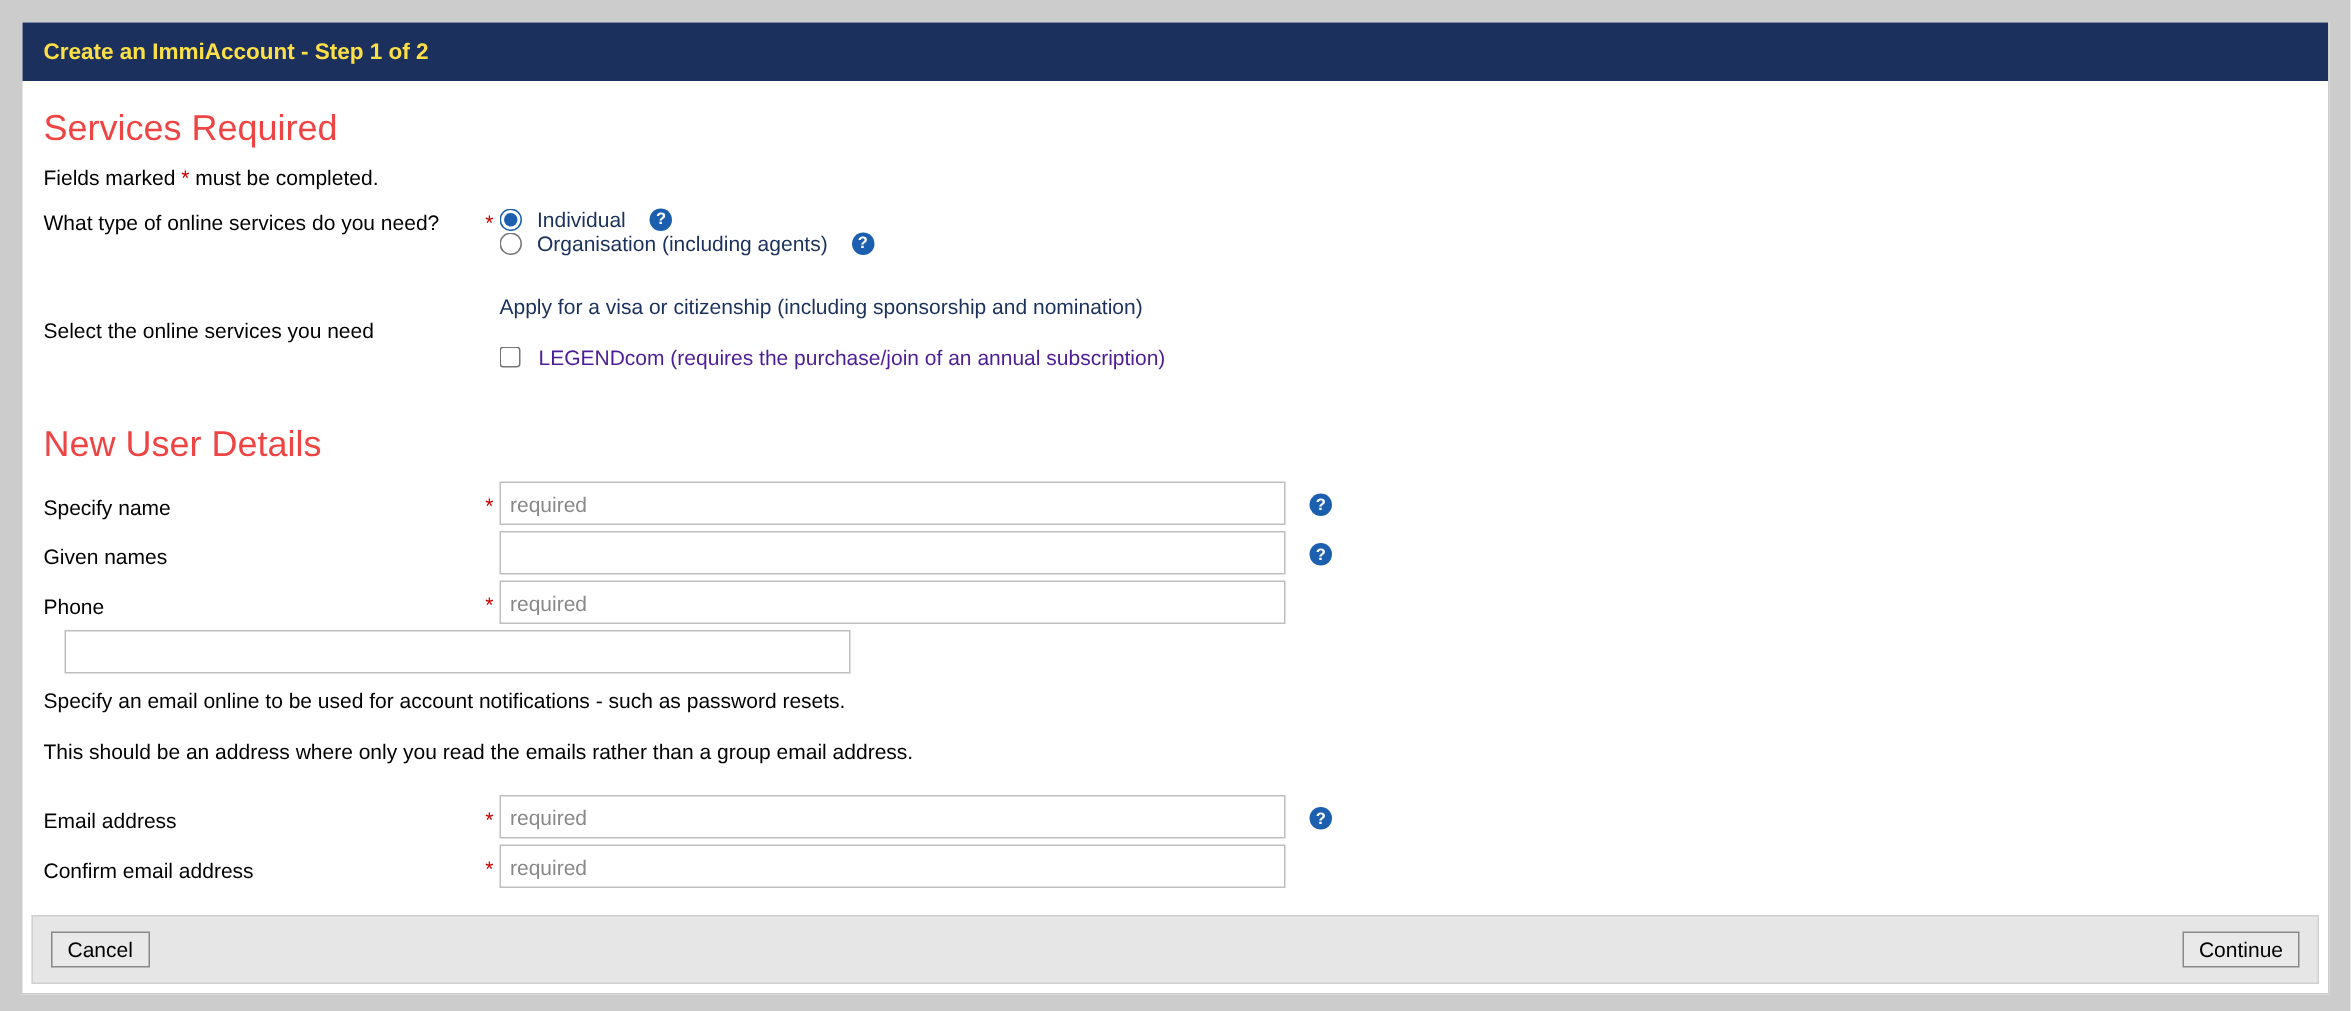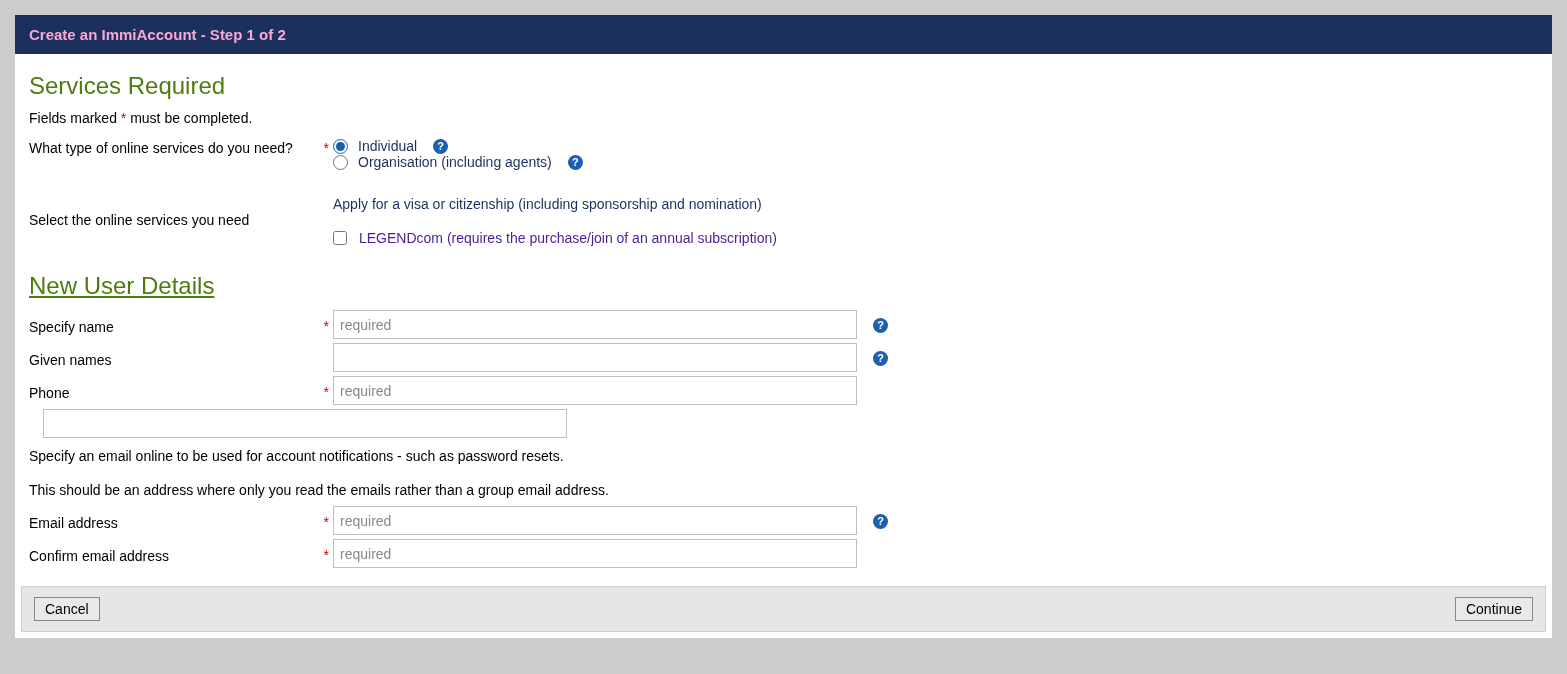--- a/index.html
+++ b/index.html
@@ -1,28 +1,28 @@
 <!DOCTYPE html>
 <html><head>
 <meta charset="utf-8">
 <style>
   * { box-sizing: border-box; margin: 0; padding: 0; }
   html, body { font-family: Arial, Helvetica, sans-serif; font-size: 14px; color: #000; }
   body { background: #cccccc; padding: 14px; }
   .panel { background: #fff; border: 1px solid #cccccc; width: 100%; }
   .header-bar {
     background: #1b305c;
-    color: #f9a8d4;
+    color: #fde047;
     font-weight: bold;
     padding: 11px 14px;
     font-size: 15px;
   }
   .content { padding: 12px 14px 10px 14px; }
   h2.section-title {
-    color: #4d7c0f;
+    color: #ef4444;
     font-size: 24px;
     font-weight: normal;
     margin-top: 6px;
     margin-bottom: 10px;
   }
   p { margin: 6px 0; }
   .asterisk { color: #cc0000; }
   .form-row { display: flex; align-items: flex-start; margin-top: 12px; }
   .form-label { width: 290px; padding-right: 10px; padding-top: 2px; }
   .form-req { width: 14px; text-align: right; padding-right: 4px; padding-top: 2px; color: #cc0000; }
@@ -107,21 +107,21 @@
       <div class="form-req"></div>
       <div class="form-field">
         <div class="service-desc" style="color:#1b305c;">Apply for a visa or citizenship (including sponsorship and nomination)</div>
         <div class="checkbox-row">
           <input type="checkbox" id="cbLegend" style="">
           <label for="cbLegend">LEGENDcom (requires the purchase/join of an annual subscription)</label>
         </div>
       </div>
     </div>
 
-    <h2 class="section-title" style="margin-top:26px;text-decoration:underline;">New User Details</h2>
+    <h2 class="section-title" style="margin-top:37px;">New User Details</h2>
 
     <div class="user-row">
       <div class="form-label">Specify name</div>
       <div class="form-req"><span class="asterisk">*</span></div>
       <input type="text" class="text-input" placeholder="required" style="">
       <div class="help-slot"><span class="help-icon">?</span></div>
     </div>
 
     <div class="user-row">
       <div class="form-label">Given names</div>
@@ -137,21 +137,21 @@
       <div class="help-slot"></div>
     </div>
 
     <div class="user-row">
       <div class="form-req"></div>
       <input type="text" class="text-input" placeholder="" style="">
       <div class="help-slot"></div>
     </div>
 
     <p class="info-text">Specify an email online to be used for account notifications - such as password resets.</p>
-    <p class="info-text" style="margin-top:18px;margin-bottom:8px;">This should be an address where only you read the emails rather than a group email address.</p>
+    <p class="info-text" style="margin-top:18px;margin-bottom:21px;">This should be an address where only you read the emails rather than a group email address.</p>
 
     <div class="user-row">
       <div class="form-label">Email address</div>
       <div class="form-req"><span class="asterisk">*</span></div>
       <input type="text" class="text-input" placeholder="required" style="">
       <div class="help-slot"><span class="help-icon">?</span></div>
     </div>
 
     <div class="user-row">
       <div class="form-label">Confirm email address</div>

